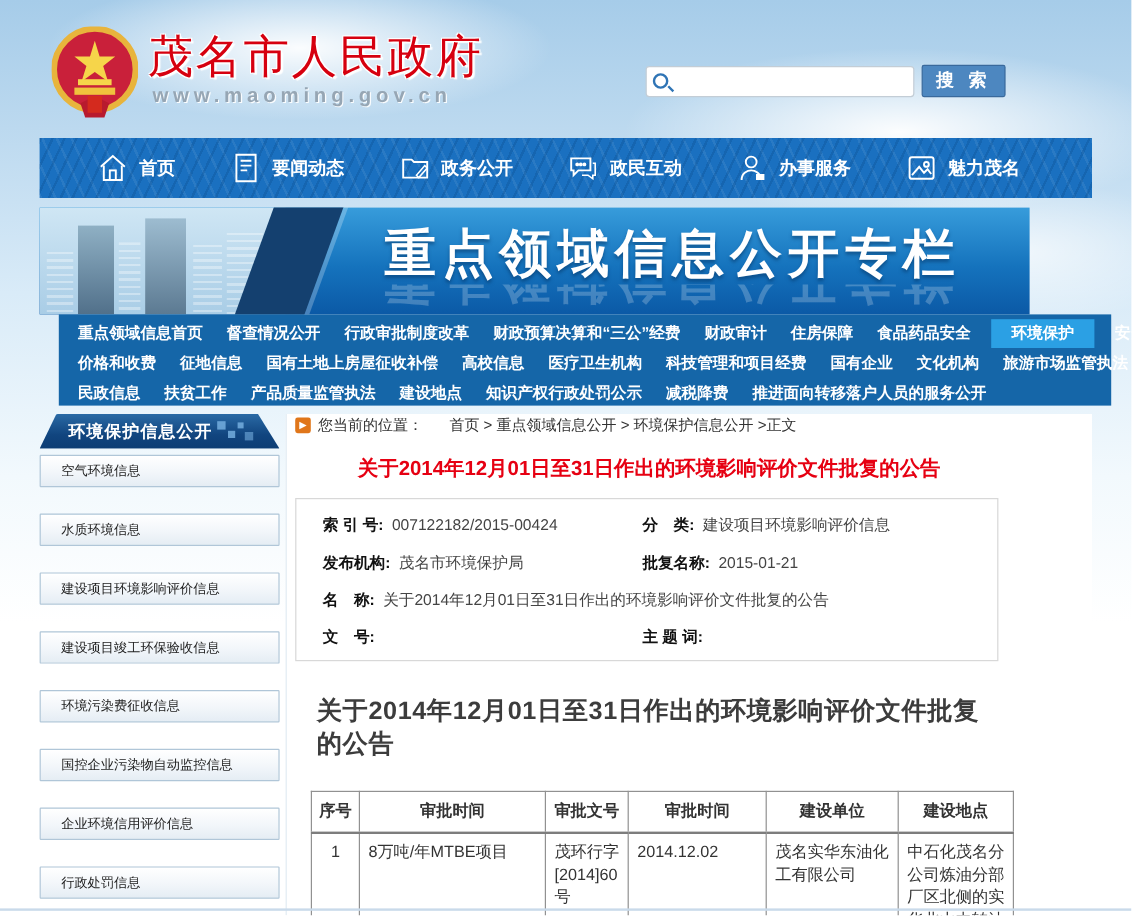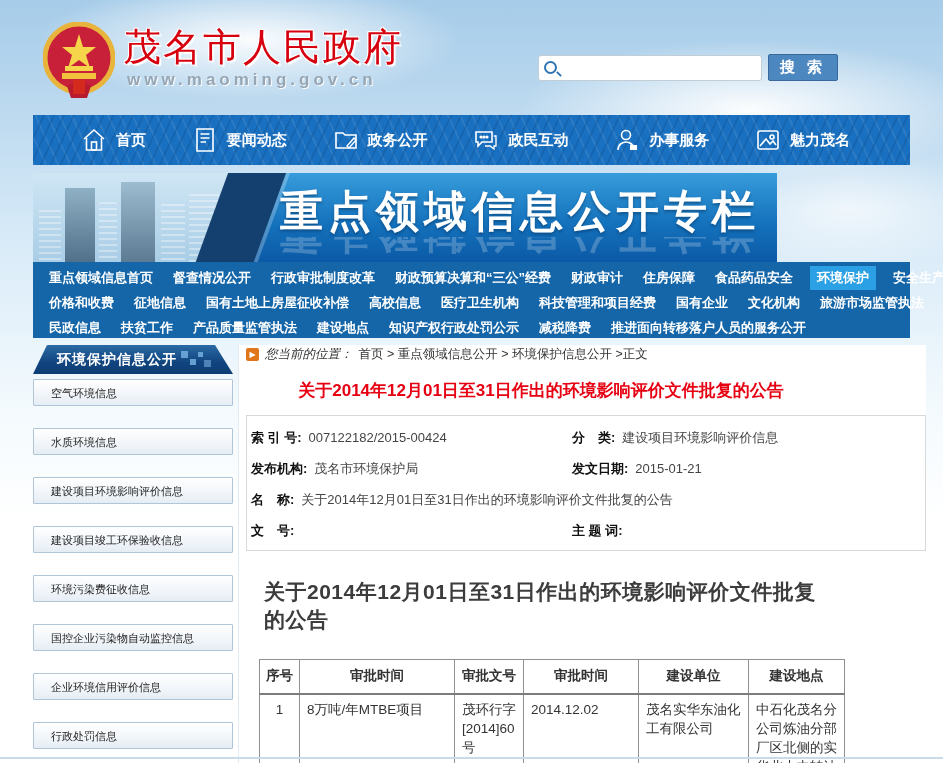--- a/index.html
+++ b/index.html
@@ -42,43 +42,43 @@
   .main-nav{ position:absolute; left:0; top:115px; width:877px; height:50px; background:#1a70c0;
     background-image:repeating-linear-gradient(115deg, rgba(10,76,140,.30) 0 2px, rgba(0,0,0,0) 2px 9px),
                      repeating-linear-gradient(65deg, rgba(255,255,255,.07) 0 2px, rgba(0,0,0,0) 2px 11px);
     display:flex; align-items:center; justify-content:space-between; padding:0 60px 0 48px; }
   .nav-item{ display:flex; align-items:center; gap:9px; color:#fff; cursor:pointer; }
   .nav-ic{ width:26px; height:26px; display:inline-flex; }
   .nav-ic svg{ width:26px; height:26px; }
   .nav-label{ font-size:15px; font-weight:bold; }
 
   
-  .banner{ position:absolute; left:0; top:173px; width:744px; height:89px; overflow:hidden;
+  .banner{ position:absolute; left:0; top:173px; width:825px; height:89px; overflow:hidden;
     background:linear-gradient(180deg,#379cdb 0%,#1573bd 55%,#0b59a6 100%); }
   .banner-city{ position:absolute; left:0; top:0; width:205px; height:89px;
     background:linear-gradient(180deg,#cfe6f4 0%,#a9cde6 100%); }
   .bld{ position:absolute; bottom:0; background:linear-gradient(180deg,#7e99ab,#46607a);
     background-image:repeating-linear-gradient(180deg, rgba(255,255,255,.35) 0 2px, rgba(0,0,0,0) 2px 6px); }
   .b1{ left:6px; width:22px; height:52px; }
   .b2{ left:32px; width:30px; height:74px; background:linear-gradient(180deg,#8fb0c4,#51708a); }
   .b3{ left:66px; width:18px; height:60px; }
   .b4{ left:88px; width:34px; height:80px; background:linear-gradient(180deg,#9dbcd0,#5c7a92); }
   .b5{ left:128px; width:24px; height:58px; }
   .b6{ left:156px; width:30px; height:68px; background:linear-gradient(180deg,#87a6bc,#4a6største)}
   .banner-arrow{ position:absolute; left:178px; top:-8px; width:58px; height:110px; background:#14406f; transform:skewX(-20deg); box-shadow:4px 0 0 rgba(255,255,255,.25); }
   .banner-title{ position:absolute; left:230px; right:0; top:10px; text-align:center; color:#fff;
     font-size:43px; font-weight:bold; letter-spacing:5px; text-shadow:0 2px 3px rgba(6,52,100,.55); white-space:nowrap; }
   .banner-reflect{ position:absolute; left:230px; right:0; top:64px; height:24px; text-align:center; color:#fff;
     font-size:43px; font-weight:bold; letter-spacing:5px; transform:scaleY(-1); opacity:.22; overflow:hidden; white-space:nowrap; }
 
   
-  .topic-nav{ position:absolute; left:0; top:262px; width:877px; height:76px; background:#1566a8; padding:3px 6px 0 6px; }
+  .topic-nav{ position:absolute; left:16px; top:262px; width:877px; height:76px; background:#1566a8; padding:3px 6px 0 6px; }
   .topic-row{ height:25px; display:flex; align-items:center; white-space:nowrap; }
   .topic-link{ color:#fff; font-size:13px; font-weight:bold; margin:0 7px; cursor:pointer; padding:3px 3px; }
-  .topic-link.active{ background:#2ba0e4; padding:3px 7px; }
+  .topic-link.active{ background:#2ba0e4; padding:3px 17px; }
 
   
   .content-row{ position:absolute; left:0; top:345px; width:877px; height:418px; display:flex; }
   .sidebar{ width:200px; flex:0 0 auto; }
   .side-head{ position:relative; height:29px; background:linear-gradient(180deg,#2a6aa5 0%,#11457f 60%,#0d3d74 100%);
     clip-path:polygon(14px 0,182px 0,200px 100%,0 100%); display:flex; align-items:center; }
   .side-head::before{ content:""; position:absolute; left:0; top:0; border-left:15px solid #8fc0e8; border-bottom:10px solid rgba(0,0,0,0); }
   .side-title{ color:#fff; font-size:14px; font-weight:bold; padding-left:24px; letter-spacing:1px; }
   .pix{ position:absolute; background:#74aede; opacity:.85; }
   .p1{ left:148px; top:6px; width:7px; height:7px; }
@@ -86,25 +86,25 @@
   .p3{ left:165px; top:7px; width:5px; height:5px; }
   .p4{ left:171px; top:15px; width:7px; height:7px; opacity:.6; }
   .side-list{ margin-top:5px; }
   .side-item{ height:27px; line-height:26px; margin-bottom:22px; border:1px solid #b0c6d8; border-radius:1px;
     background:linear-gradient(180deg,#ffffff 0%,#f2f6fa 55%,#e5edf4 100%); box-shadow:inset 0 1px 0 #fff;
     font-size:11px; color:#222; padding-left:17px; white-space:nowrap; cursor:pointer; }
 
   .main-sec{ flex:1; border-left:1px solid #e2ebf3; margin-left:5px; padding-left:7px; position:relative; background:#fff; }
   .breadcrumb{ display:flex; align-items:center; height:18px; font-size:12.5px; color:#333; }
   .bc-ic{ width:13px; height:13px; background:#e0761a; border-radius:2px; color:#fff; font-size:8px; line-height:13px; text-align:center; margin-right:6px; }
-  .bc-prefix{ margin-right:6px;font-style:italic; }
+  .bc-prefix{ margin-right:22px; }
   .bc-link{ cursor:pointer; }
   .bc-sep{ white-space:pre; }
   .article-title{ width:590px; text-align:center; margin-top:16px; font-size:17px; font-weight:bold; color:#e60012; }
-  .meta-box{ width:680px; margin-top:13px; border:1px solid #d8d8d8; padding:13px 16px 10px 4px;
+  .meta-box{ width:586px; margin-top:13px; border:1px solid #d8d8d8; padding:13px 16px 10px 22px;
     display:grid; grid-template-columns:1fr 1.05fr; row-gap:13px; font-size:13px; }
   .meta-cell{ white-space:nowrap; }
   .meta-cell.span2{ grid-column:1 / span 2; }
   .meta-lab{ font-weight:bold; color:#111; margin-right:7px; }
   .meta-val{ color:#444; }
   .content-title{ width:590px; margin-top:27px; padding-left:18px; font-size:21px; color:#3c3c3c; letter-spacing:.5px; }
   .data-table{ margin:25px 0 0 13px; border-collapse:collapse; table-layout:fixed; width:585px; }
   .data-table th,.data-table td{ border:1px solid #919191; font-size:13.5px; color:#333; }
   .data-table th{ height:34px; font-weight:bold; text-align:center; border-bottom-width:2px; border-bottom-color:#7d7d7d; }
   .data-table td{ padding:5px 7px; line-height:19px; vertical-align:top; text-align:left; }
@@ -288,21 +288,21 @@
           <span class="bc-prefix">您当前的位置：</span>
           <span id="bcPath"><span class="bc-link">首页</span><span class="bc-sep"> &gt; </span><span class="bc-link">重点领域信息公开</span><span class="bc-sep"> &gt; </span><span class="bc-link">环境保护信息公开</span><span class="bc-sep"> &gt;</span><span class="bc-link">正文</span></span>
         </div>
 
         <h1 class="article-title">关于2014年12月01日至31日作出的环境影响评价文件批复的公告</h1>
 
         <div class="meta-box" id="metaBox">
             <div class="meta-cell"><span class="meta-lab">索 引 号:</span><span class="meta-val">007122182/2015-00424</span></div>
             <div class="meta-cell"><span class="meta-lab">分　类:</span><span class="meta-val">建设项目环境影响评价信息</span></div>
             <div class="meta-cell"><span class="meta-lab">发布机构:</span><span class="meta-val">茂名市环境保护局</span></div>
-            <div class="meta-cell"><span class="meta-lab">发文日期:</span><span class="meta-val">2015-01-21</span></div>
+            <div class="meta-cell"><span class="meta-lab">批复名称:</span><span class="meta-val">2015-01-21</span></div>
             <div class="meta-cell span2"><span class="meta-lab">名　称:</span><span class="meta-val">关于2014年12月01日至31日作出的环境影响评价文件批复的公告</span></div>
             <div class="meta-cell"><span class="meta-lab">文　号:</span><span class="meta-val"></span></div>
             <div class="meta-cell"><span class="meta-lab">主 题 词:</span><span class="meta-val"></span></div>
           </div>
 
         <h2 class="content-title">关于2014年12月01日至31日作出的环境影响评价文件批复的公告</h2>
 
         <table class="data-table">
           <colgroup>
             <col style="width:40px">

